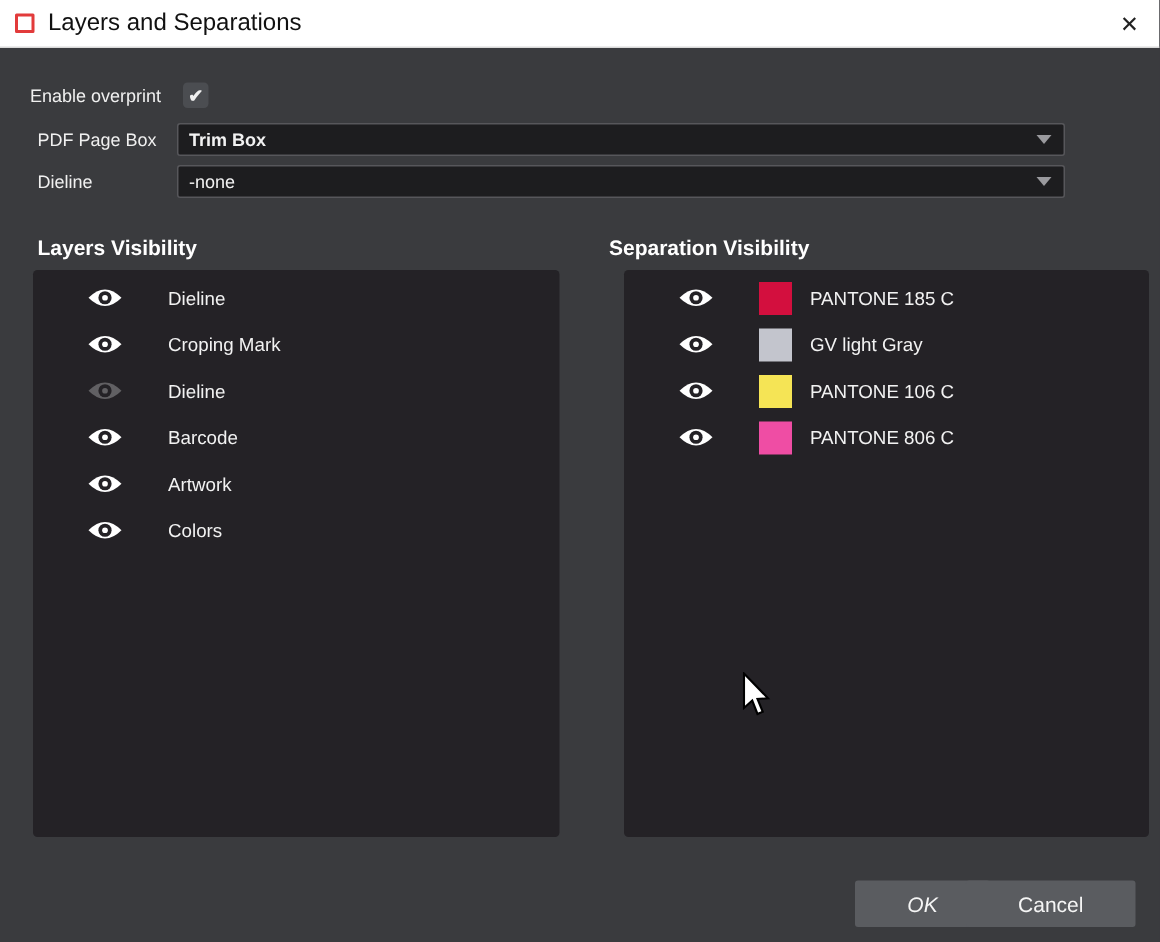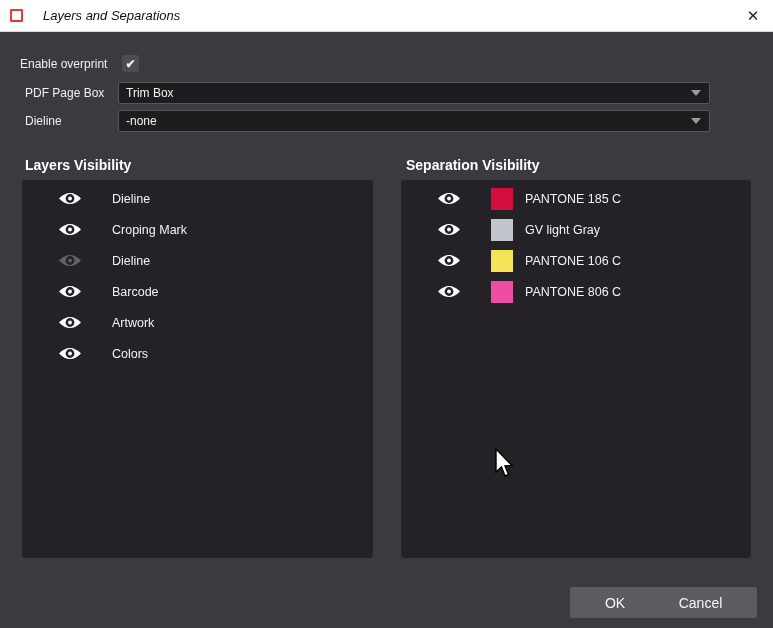--- a/index.html
+++ b/index.html
@@ -15,21 +15,21 @@
     position:absolute; top:0; left:0; width:773px; height:32px;
     background:#ffffff; color:#000;
     display:flex; align-items:center;
     border-bottom:1px solid #d9d9d9;
   }
   .app-icon {
     width:13px; height:13px; margin-left:10px;
     border:2px solid #e23b3b; border-radius:1px;
     background:transparent;
   }
-  .title-text { margin-left:20px; font-size:13px; color:#111;font-style:italic; }
+  .title-text { margin-left:9px; font-size:16px; color:#111; }
   .close-btn {
     margin-left:auto; width:40px; height:32px;
     display:flex; align-items:center; justify-content:center;
     font-size:15px; color:#222; cursor:pointer;
   }
   
   .form-label { position:absolute; font-size:12px; color:#f0f0f0; }
   .checkbox {
     position:absolute; left:122px; top:55px;
     width:17px; height:17px; background:#4b4d51; border-radius:3px;
@@ -53,21 +53,21 @@
   
   .section-heading {
     position:absolute; font-size:14px; font-weight:bold; color:#ffffff;
   }
   
   .panel {
     position:absolute; top:180px; height:378px;
     background:#242226; border-radius:3px;
   }
   #layer-panel { left:22px; width:351px; }
-  #sep-panel   { left:401px; width:350px; }
+  #sep-panel   { left:416px; width:350px; }
   .vis-row {
     height:31px; display:flex; align-items:center;
   }
   .vis-row:first-child { margin-top:3px; }
   .eye {
     width:24px; display:flex; justify-content:center;
     margin-left:36px; cursor:pointer;
   }
   .eye.dim { opacity:0.28; }
   .vis-label { font-size:12.5px; color:#f2f2f2; margin-left:30px; }
@@ -76,41 +76,41 @@
     flex:0 0 22px;
   }
   .sep-label { font-size:12.5px; color:#f2f2f2; margin-left:12px; }
   
   .btn {
     position:absolute; top:587px; height:31px;
     background:#5a5c60; border:none; border-radius:2px;
     color:#f5f5f5; font-size:14px; font-family:"Liberation Sans", sans-serif;
     cursor:pointer;
   }
-  #ok-btn { left:570px; width:90px; }
+  #ok-btn { left:570px; width:90px;font-style:italic; }
   #cancel-btn { left:644px; width:113px; }
   
   .cursor { position:absolute; left:493px; top:448px; pointer-events:none; }
 </style>
 </head>
 <body>
 
 <div class="titlebar">
   <div class="app-icon"></div>
   <div class="title-text">Layers and Separations</div>
   <div class="close-btn">✕</div>
 </div>
 
 <div class="form-label" style="left:20px; top:57px;">Enable overprint</div>
 <div class="checkbox">
   <span>✔</span>
 </div>
 
 <div class="form-label" style="left:25px; top:86px;">PDF Page Box</div>
-<div class="dropdown" style="top:82px;">
+<div class="dropdown" style="top:82px;font-weight:bold;">
   <span>Trim Box</span>
   <span class="chev"></span>
 </div>
 
 <div class="form-label" style="left:25px; top:114px;">Dieline</div>
 <div class="dropdown" style="top:110px;">
   <span>-none</span>
   <span class="chev"></span>
 </div>
 

